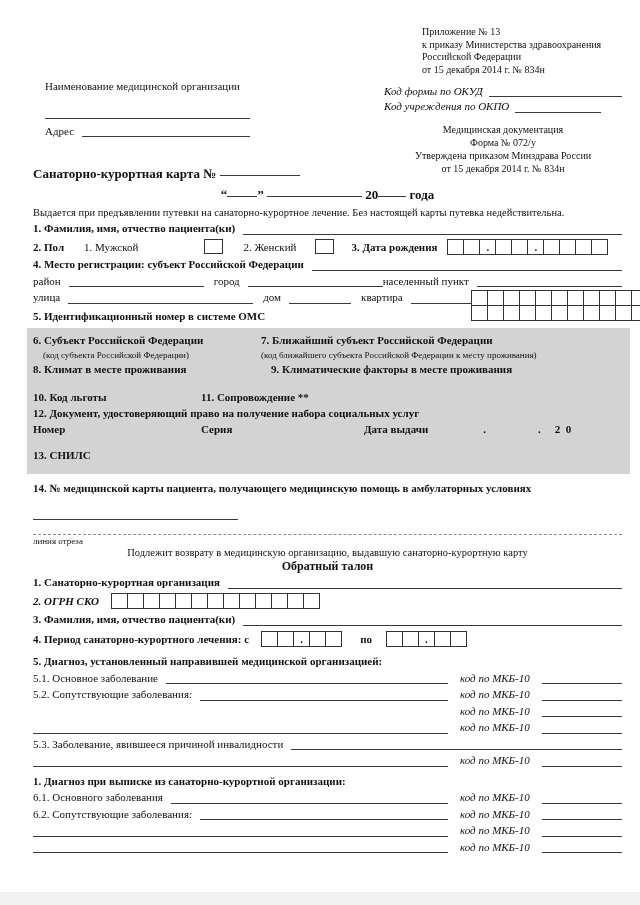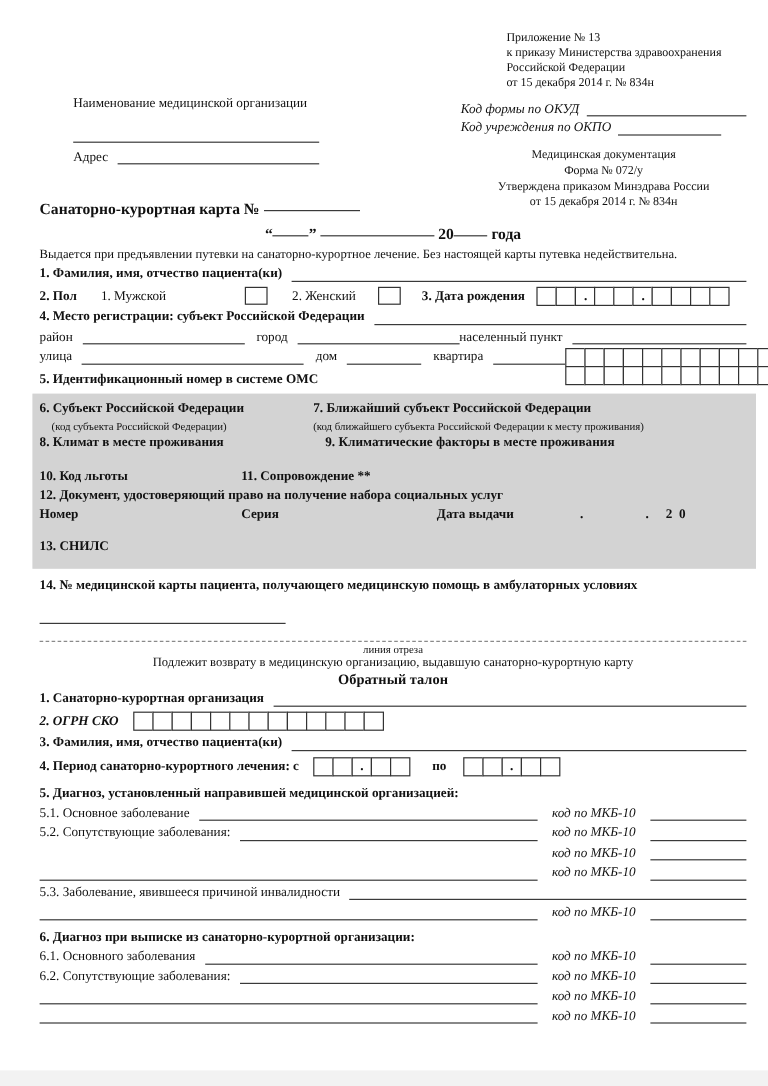--- a/index.html
+++ b/index.html
@@ -13,21 +13,21 @@
     box-sizing:border-box;
     padding:26px 18px 0 33px;
   }
   .b{font-weight:bold;}
   .sm{font-size:9px;}
   .row{display:flex;align-items:baseline;line-height:1.5;}
   .bl{display:inline-block;border-bottom:1px solid #3a3a3a;height:11px;align-self:flex-end;margin-bottom:2px;}
   .grow{flex:1;}
   
   .hdr{position:relative;height:134px;}
-  .hdr-left{position:absolute;left:28px;top:54px;width:250px;}
+  .hdr-left{position:absolute;left:12px;top:54px;width:250px;}
   .hdr-left .line1{border-bottom:1px solid #3a3a3a;height:26px;width:205px;}
   .hdr-left .addr{display:flex;margin-top:6px;align-items:baseline;}
   .hdr-right{position:absolute;right:0;top:0;width:238px;}
   .annex{font-size:10px;line-height:1.25;padding-left:38px;}
   .codes{margin-top:8px;font-size:11px;}
   .codes .row{line-height:1.4;font-style:italic;}
   .docinfo{margin-top:8px;font-size:10px;line-height:1.3;text-align:center;}
   
   .title1{font-size:13px;font-weight:bold;text-align:left;margin-top:2px;}
   .title2{font-size:13px;font-weight:bold;text-align:center;margin-top:1px;}
@@ -41,21 +41,21 @@
   .checkbox{width:17px;height:13px;border:1px solid #333;background:#fff;display:inline-block;align-self:center;}
   
   .grayblk{background:#d3d3d3;margin:4px -8px 0 -6px;padding:5px 8px 10px 6px;}
   .grayblk .row{line-height:1.45;}
   
   .twocol{display:flex;margin-top:0;}
   .twocol .leftcol{flex:1;}
   .omsgrid{width:198px;padding-top:1px;}
   
   .cutline{border-top:1px dashed #8a8a8a;margin-top:12px;}
-  .cut-label{font-size:9px;text-align:center;margin-top:1px;}
+  .cut-label{font-size:9px;text-align:left;margin-top:1px;}
   .return-note{font-size:10.5px;text-align:center;margin-top:1px;}
   .talon-title{font-size:12px;font-weight:bold;text-align:center;margin-top:1px;}
   
   .icd-right{display:flex;align-items:baseline;width:162px;flex:none;margin-left:12px;}
   .icd-right .lbl{width:82px;flex:none;font-style:italic;}
   .icd-right .bl{flex:1;}
   .bottom-shade{position:absolute;left:0;bottom:0;width:100%;height:13px;background:#f2f2f2;}
 </style>
 </head>
 <body>
@@ -321,21 +321,21 @@
   </div>
   <div class="row">
     <span class="bl grow"></span>
     <span class="icd-right">
       <span class="lbl">код по МКБ-10</span>
       <span class="bl"></span>
     </span>
   </div>
 
   <div class="row" style="margin-top:4px;">
-    <span class="b">6. Диагноз при выписке из санаторно-курортной организации:</span>
+    <span class="b">1. Диагноз при выписке из санаторно-курортной организации:</span>
   </div>
   <div class="row">
     <span>6.1. Основного заболевания</span>
     <span class="bl grow" style="margin-left:8px;"></span>
     <span class="icd-right">
       <span class="lbl">код по МКБ-10</span>
       <span class="bl"></span>
     </span>
   </div>
   <div class="row">

